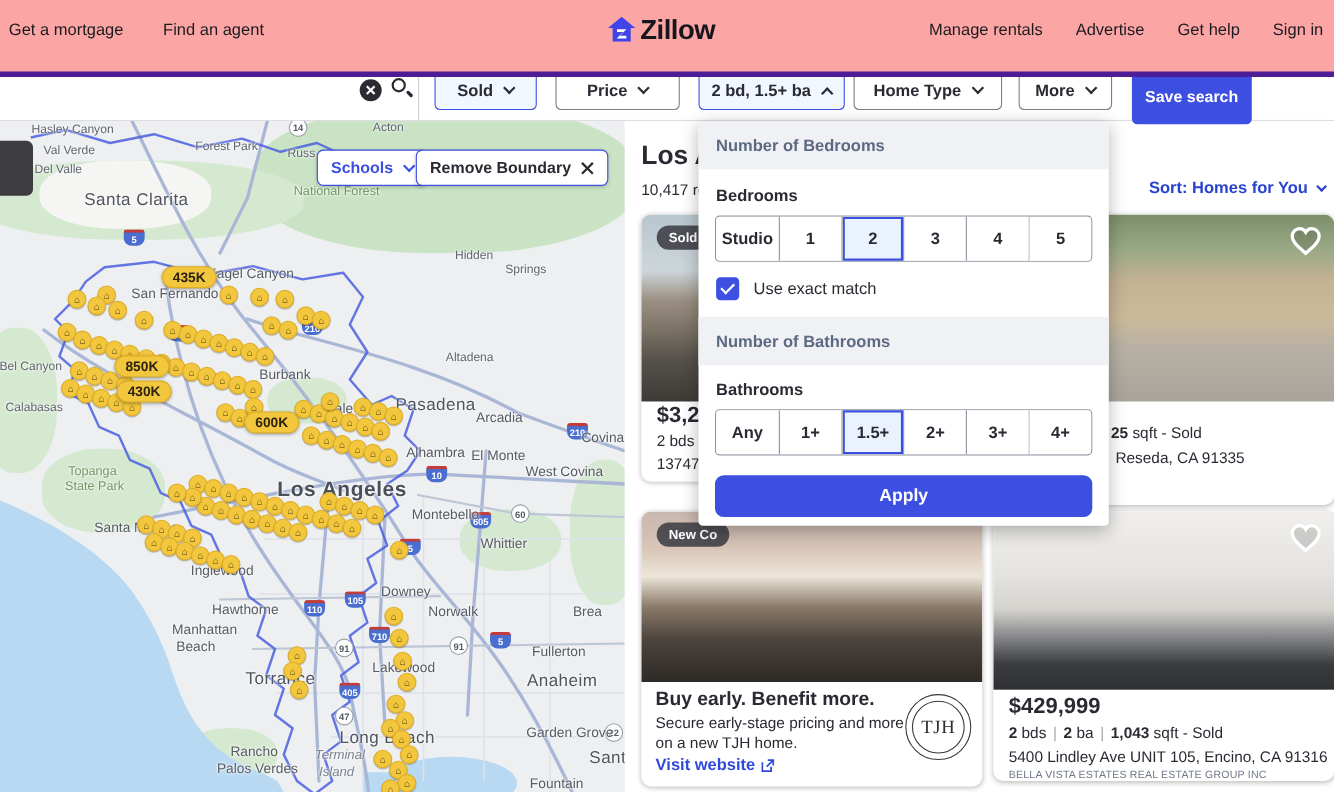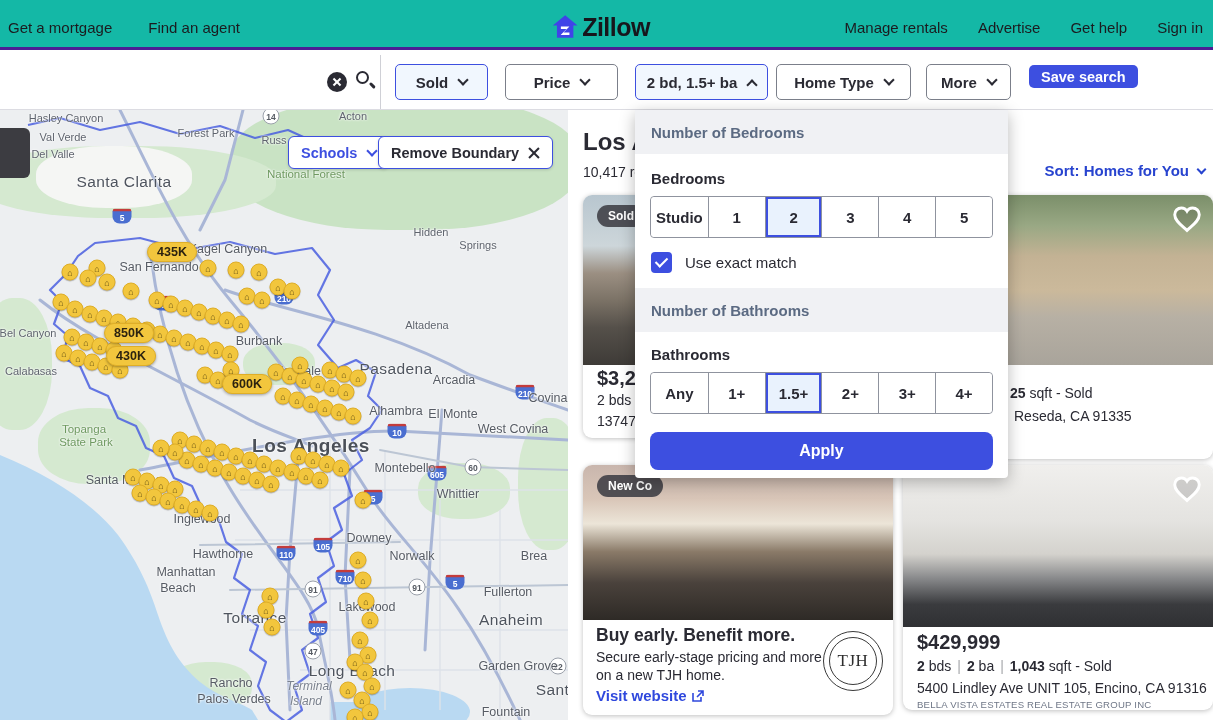--- a/index.html
+++ b/index.html
@@ -1,20 +1,20 @@
 <!DOCTYPE html>
 <html><head>
 <meta charset="utf-8">
 <style>
   * { margin:0; padding:0; box-sizing:border-box; }
   html,body { width:1213px; height:720px; font-family:"Liberation Sans", sans-serif; background:#fff; overflow:hidden; }
   body { position:relative; color:#2a2a33; }
 
   
-  .topnav { position:absolute; left:0; top:0; width:1213px; height:50px; background:#14b8a6; z-index:40; border-bottom:3px solid #4c1d95;}
+  .topnav { position:absolute; left:0; top:0; width:1213px; height:70px; background:#fca5a5; z-index:40; border-bottom:5px solid #4c1d95;}
   .nav-left { position:absolute; left:8px; top:0; height:55px; display:flex; align-items:center; gap:36px; }
   .nav-right { position:absolute; right:10px; top:0; height:55px; display:flex; align-items:center; gap:30px; }
   .nav-link { font-size:15px; color:#1b1b1f; cursor:pointer; white-space:nowrap; }
   .logo { position:absolute; left:50%; top:0; transform:translateX(-56%); height:55px; display:flex; align-items:center; gap:4px; cursor:pointer;}
   .logo-text { font-size:25px; font-weight:bold; color:#17161c; letter-spacing:-0.5px; }
 
   
   .filterbar { position:absolute; left:0; top:55px; width:1213px; height:55px; background:#fff; z-index:39; border-bottom:1px solid #dcdce2; }
   .search { position:absolute; left:0; top:0; width:381px; height:54px; border-right:1px solid #cfd0d6; background:#fff; }
   .search input { position:absolute; left:10px; top:12px; width:300px; height:30px; border:none; outline:none; font-size:15px; font-family:"Liberation Sans",sans-serif; }
@@ -22,21 +22,21 @@
   .clear-circle::before, .clear-circle::after { content:""; position:absolute; left:9px; top:5px; width:2px; height:10px; background:#fff; }
   .clear-circle::before { transform:rotate(45deg); }
   .clear-circle::after { transform:rotate(-45deg); }
   .mag { position:absolute; left:356px; top:16px; width:13px; height:13px; border:2.4px solid #2a2a33; border-radius:50%; cursor:pointer; }
   .mag::after { content:""; position:absolute; left:11px; top:11px; width:7px; height:2.6px; background:#2a2a33; transform:rotate(45deg); border-radius:2px; }
   .chip { position:absolute; top:9px; height:36px; display:flex; align-items:center; justify-content:center; border-radius:5px; font-weight:bold; font-size:15px; color:#2a2a33; background:#fff; border:1px solid #7b7f8a; cursor:pointer; }
   .chip.selected, .chip.open { background:#f1f7fe; border:1px solid #3d4fe0; }
   .chev { width:8px; height:8px; border-right:2.4px solid #2a2a33; border-bottom:2.4px solid #2a2a33; transform:rotate(45deg); display:inline-block; margin-left:11px; margin-top:-5px; }
   .chev.up { transform:rotate(-135deg); margin-top:5px; }
   .chev.blue { border-color:#3d4fe0; }
-  .save-btn { position:absolute; left:1029px; top:10px; height:23px; padding:0 12px; background:#3d4fe0; color:#fff; font-weight:bold; font-size:14.5px; border:none; border-radius:5px; cursor:pointer; font-family:"Liberation Sans",sans-serif; }
+  .save-btn { position:absolute; left:1029px; top:10px; height:48px; padding:0 12px; background:#3d4fe0; color:#fff; font-weight:bold; font-size:14.5px; border:none; border-radius:5px; cursor:pointer; font-family:"Liberation Sans",sans-serif; }
 
   
   .map { position:absolute; left:0; top:110px; width:568px; height:610px; background:#edeff1; overflow:hidden; }
   .blob { position:absolute; border-radius:45%; }
   .green { background:#d5e9d0; }
   .green2 { background:#c9e3c4; }
   .whitepatch { background:#f5f6f4; }
   .mapsvg { position:absolute; left:0; top:0; }
   .map-label { position:absolute; transform:translate(-50%,-50%); white-space:nowrap; color:#565b64; text-shadow:0 0 2px #fff,0 0 3px #fff; pointer-events:none;padding-left:12px; }
   .map-label.sm { font-size:11px; color:#5f646e; }

